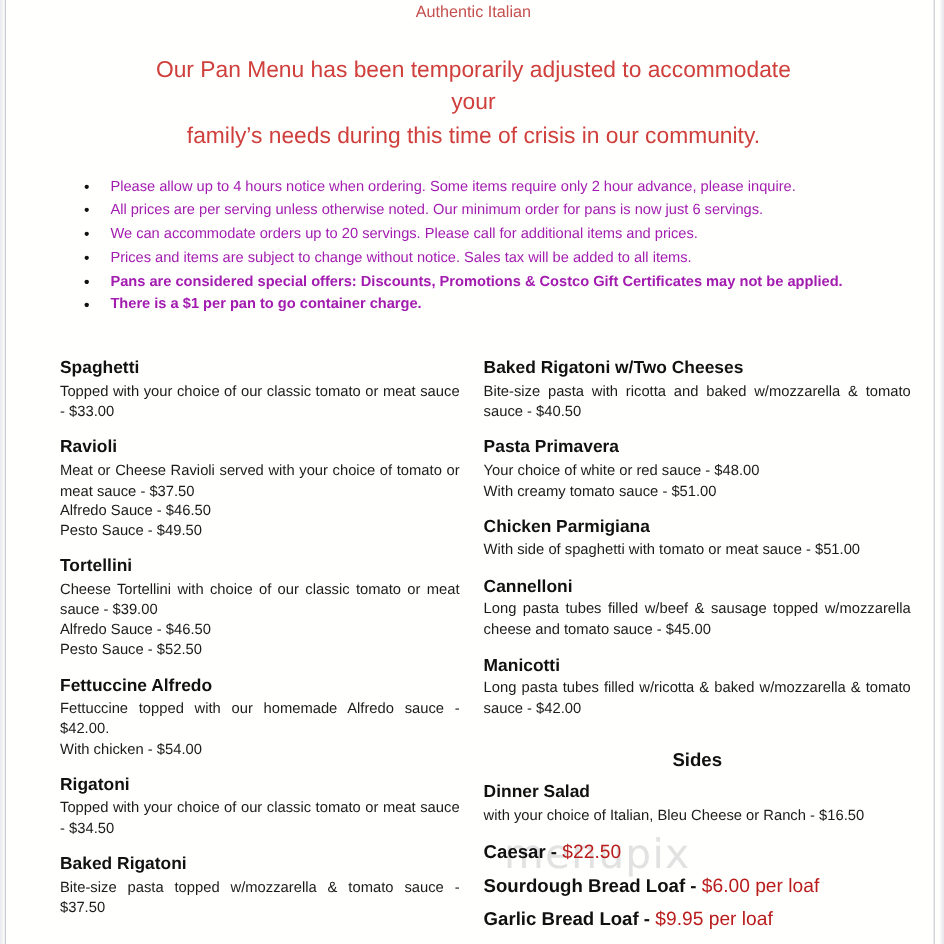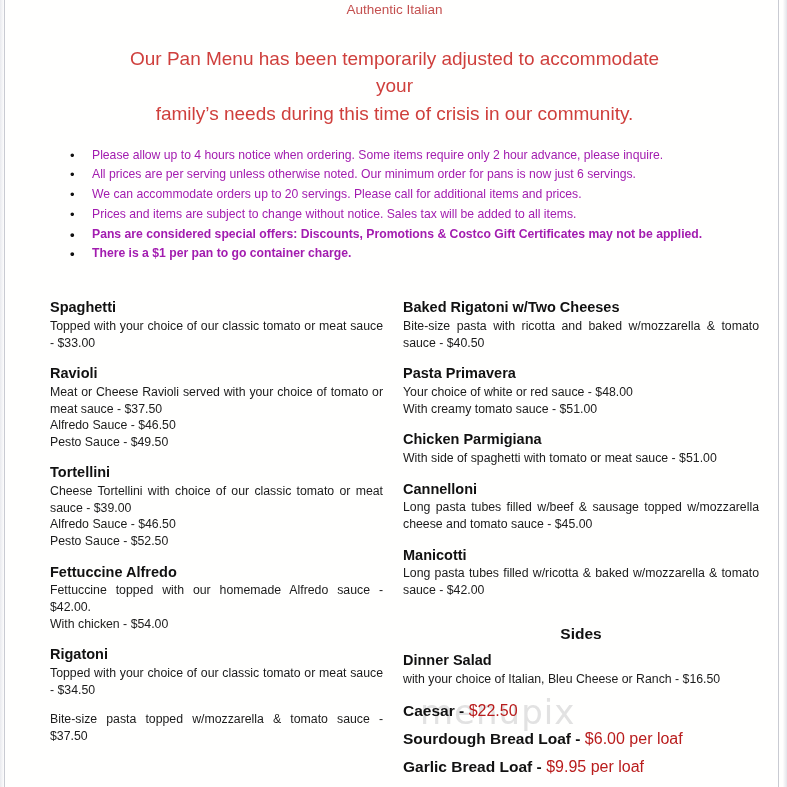--- a/index.html
+++ b/index.html
@@ -197,20 +197,21 @@
           <div class="item">
             <h3>Fettuccine Alfredo</h3>
             <p class="justify">Fettuccine topped with our homemade Alfredo sauce - $42.00.</p>
             <p class="opt">With chicken - $54.00</p>
           </div>
           <div class="item">
             <h3>Rigatoni</h3>
             <p class="justify">Topped with your choice of our classic tomato or meat sauce - $34.50</p>
           </div>
           <div class="item">
+            <h3>Baked Rigatoni</h3>
             <p class="justify">Bite-size pasta topped w/mozzarella &amp; tomato sauce - $37.50</p>
           </div>
         </div>
 
       <div class="col col-right">
         <div id="col-right-items">
             <div class="item">
               <h3>Baked Rigatoni w/Two Cheeses</h3>
               <p class="justify">Bite-size pasta with ricotta and baked w/mozzarella &amp; tomato sauce - $40.50</p>
             </div>

